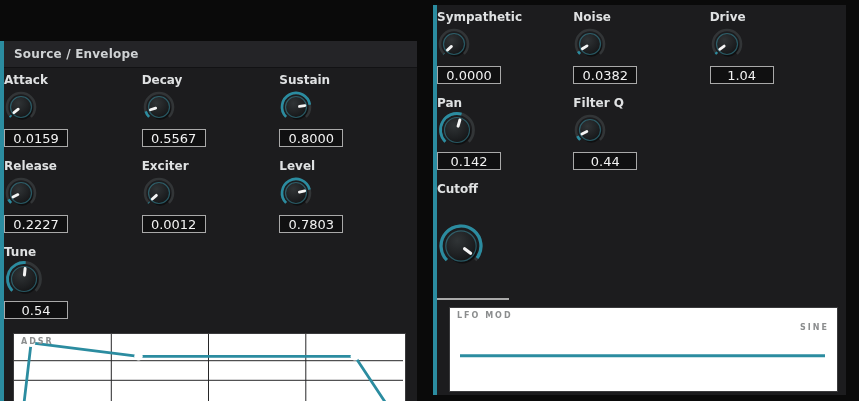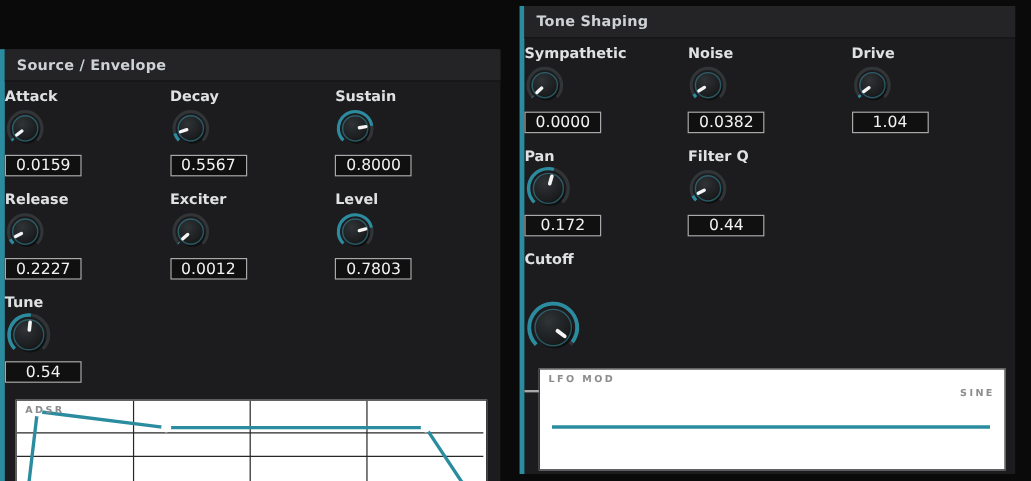--- a/index.html
+++ b/index.html
@@ -224,21 +224,20 @@
         <line x1="0" y1="67.6" x2="389" y2="67.6" stroke="#272728" stroke-width="1"></line>
       <polyline points="8.2,84.5 17.1,8.9 124.5,22.3 340.8,22.3 382.0,84.5" fill="none" stroke="#2b8ca0" stroke-width="2.8" stroke-linejoin="round"></polyline>
       <circle cx="17.1" cy="8.9" r="4.2" fill="#ffffff"></circle>
         <circle cx="124.5" cy="22.3" r="4.2" fill="#ffffff"></circle>
         <circle cx="340.8" cy="22.3" r="4.2" fill="#ffffff"></circle>
     </svg>
     </div>
 </div>
 
 <div class="panel right">
-  <div class="panel-header">Tone Shaping</div>
 
   <div class="knob-grid">
     <div class="cell">
       <div class="klabel">Sympathetic</div>
       <div class="knob">
           <svg width="34" height="34" viewBox="0 0 34 34" style="overflow:visible">
       <defs>
               <radialGradient id="kg8" cx="38%" cy="32%" r="78%">
         <stop offset="0%" stop-color="#303436"></stop>
                 <stop offset="70%" stop-color="#1c1e20"></stop>
@@ -305,21 +304,21 @@
                 <stop offset="100%" stop-color="#121314"></stop>
       </radialGradient>
             </defs>
       <path d="M 8.33 31.67 A 16.5 16.5 0 1 1 31.67 31.67" stroke="#323537" stroke-width="2.8" fill="none"></path>
       <path d="M 8.33 31.67 A 16.5 16.5 0 0 1 24.55 4.14" stroke="#2b8ca0" stroke-width="2.8" fill="none"></path>
       <circle cx="21.3" cy="22.2" r="12.5" fill="#000" opacity="0.45"></circle>
       <circle cx="20" cy="20" r="12.5" fill="url(#kg11)" stroke="rgba(62,156,176,0.5)" stroke-width="1.2"></circle>
       <line x1="21.10" y1="16.15" x2="22.89" y2="9.91" stroke="#f4f4f4" stroke-width="3" stroke-linecap="round"></line>
     </svg>
         </div>
-      <div class="vbox">0.172</div>
+      <div class="vbox">0.142</div>
     </div>
     <div class="cell">
       <div class="klabel">Filter Q</div>
       <div class="knob">
           <svg width="34" height="34" viewBox="0 0 34 34" style="overflow:visible">
       <defs>
               <radialGradient id="kg12" cx="38%" cy="32%" r="78%">
         <stop offset="0%" stop-color="#303436"></stop>
                 <stop offset="70%" stop-color="#1c1e20"></stop>
                 <stop offset="100%" stop-color="#121314"></stop>

